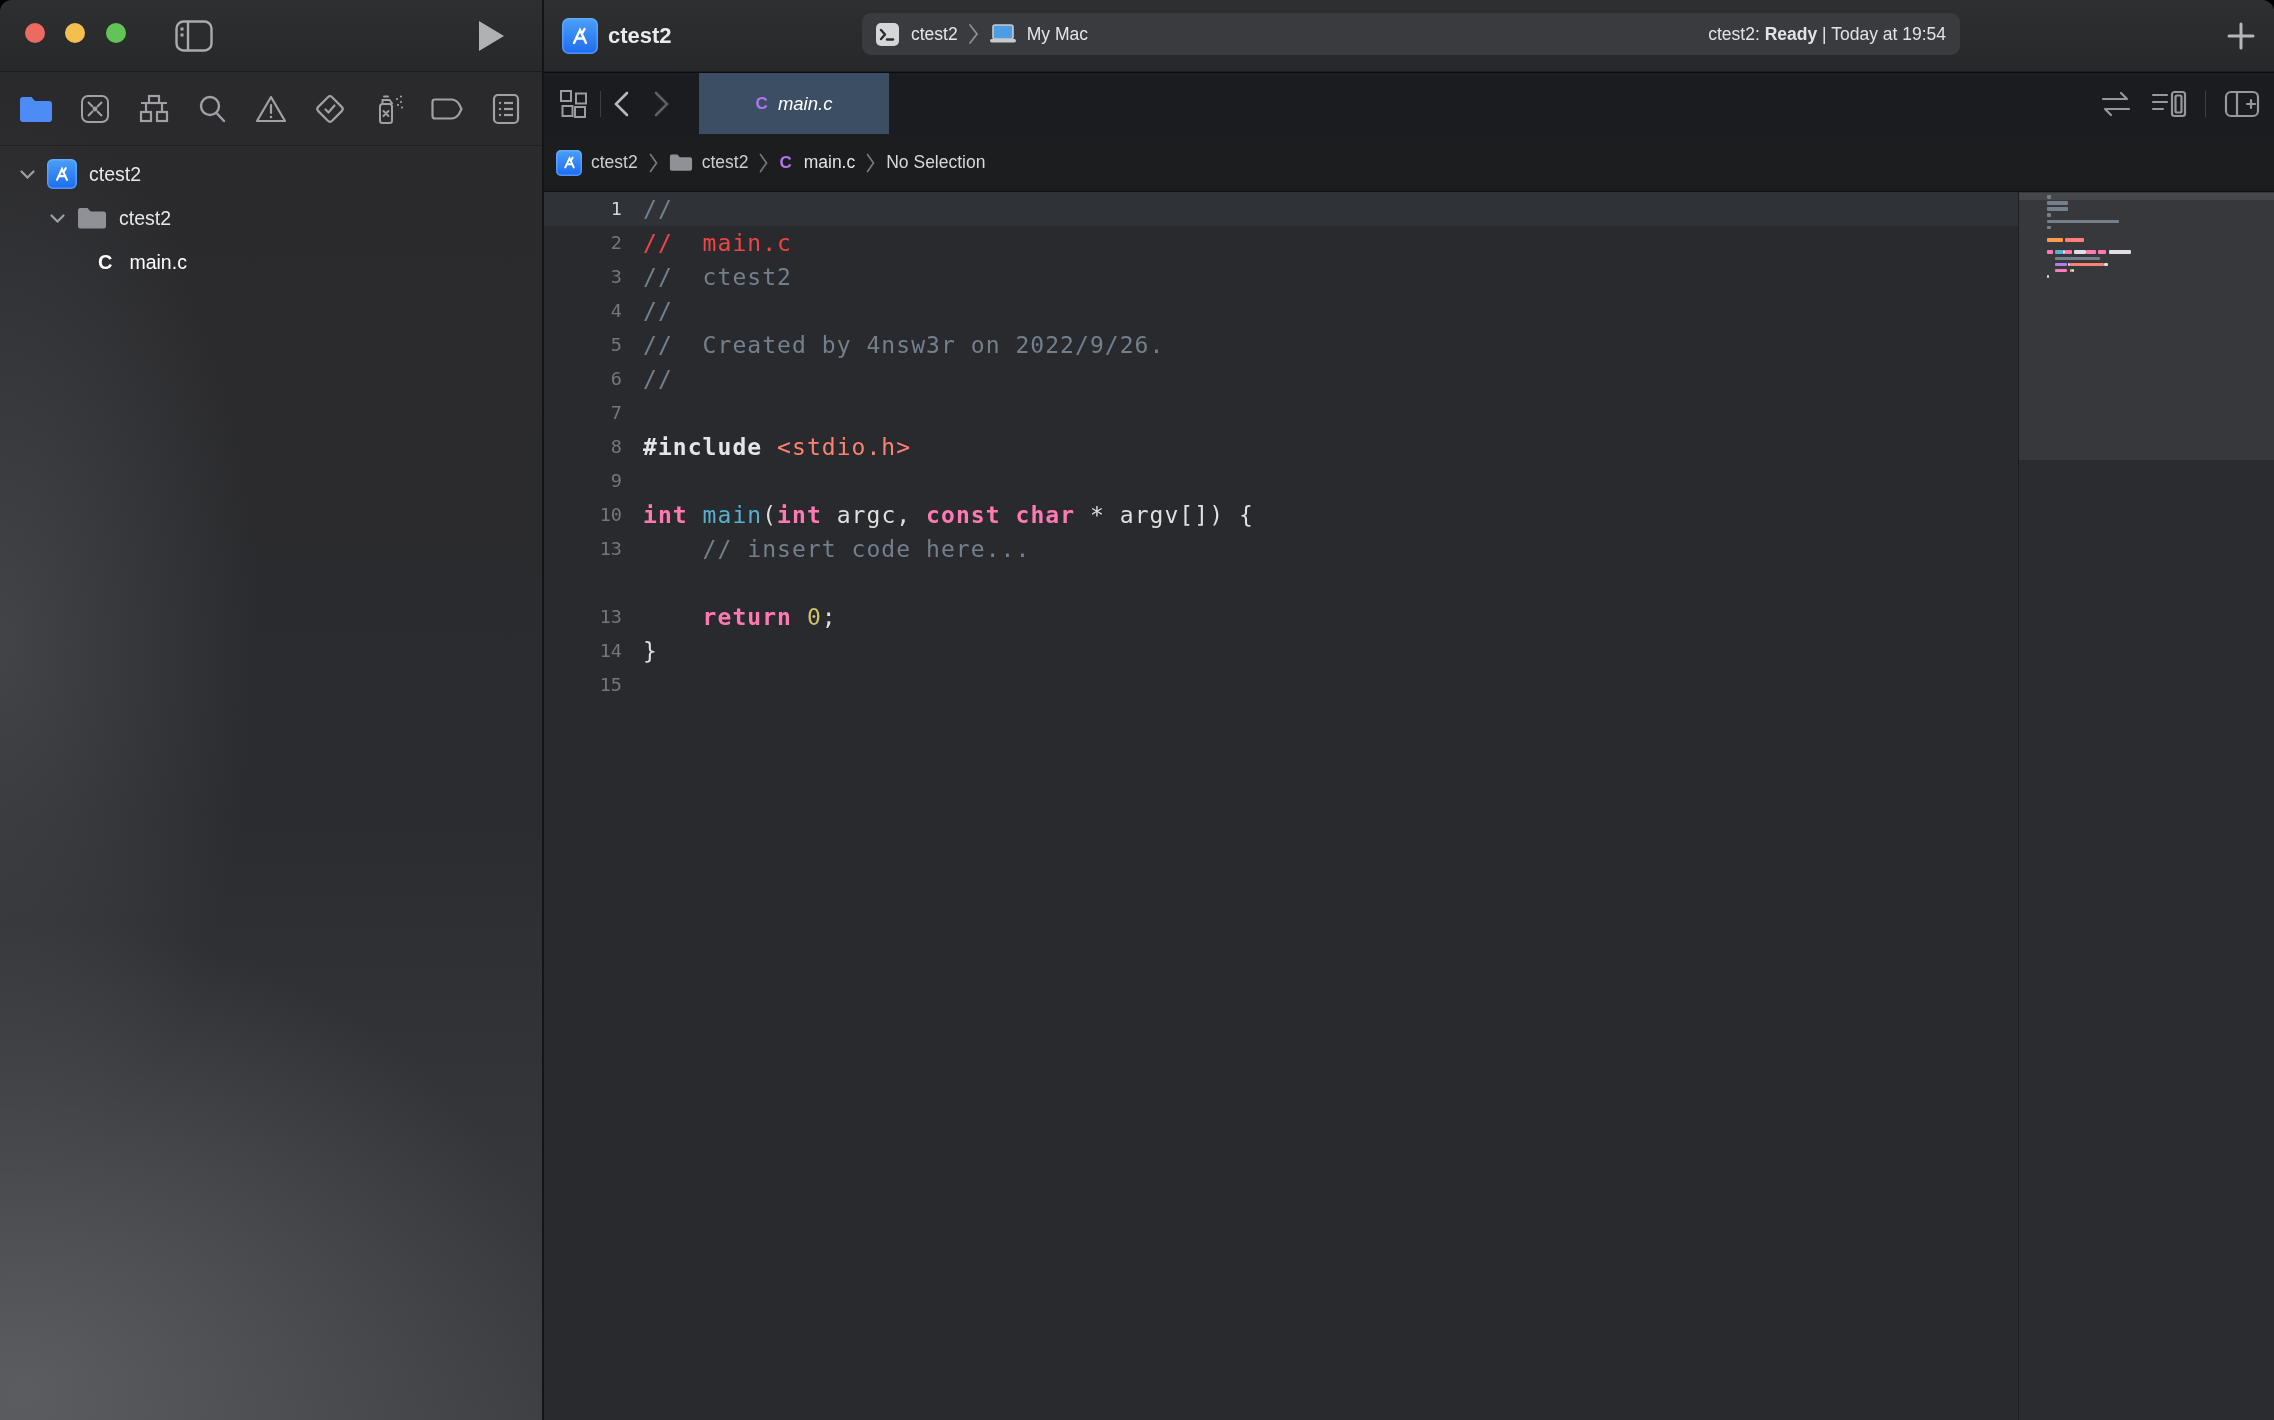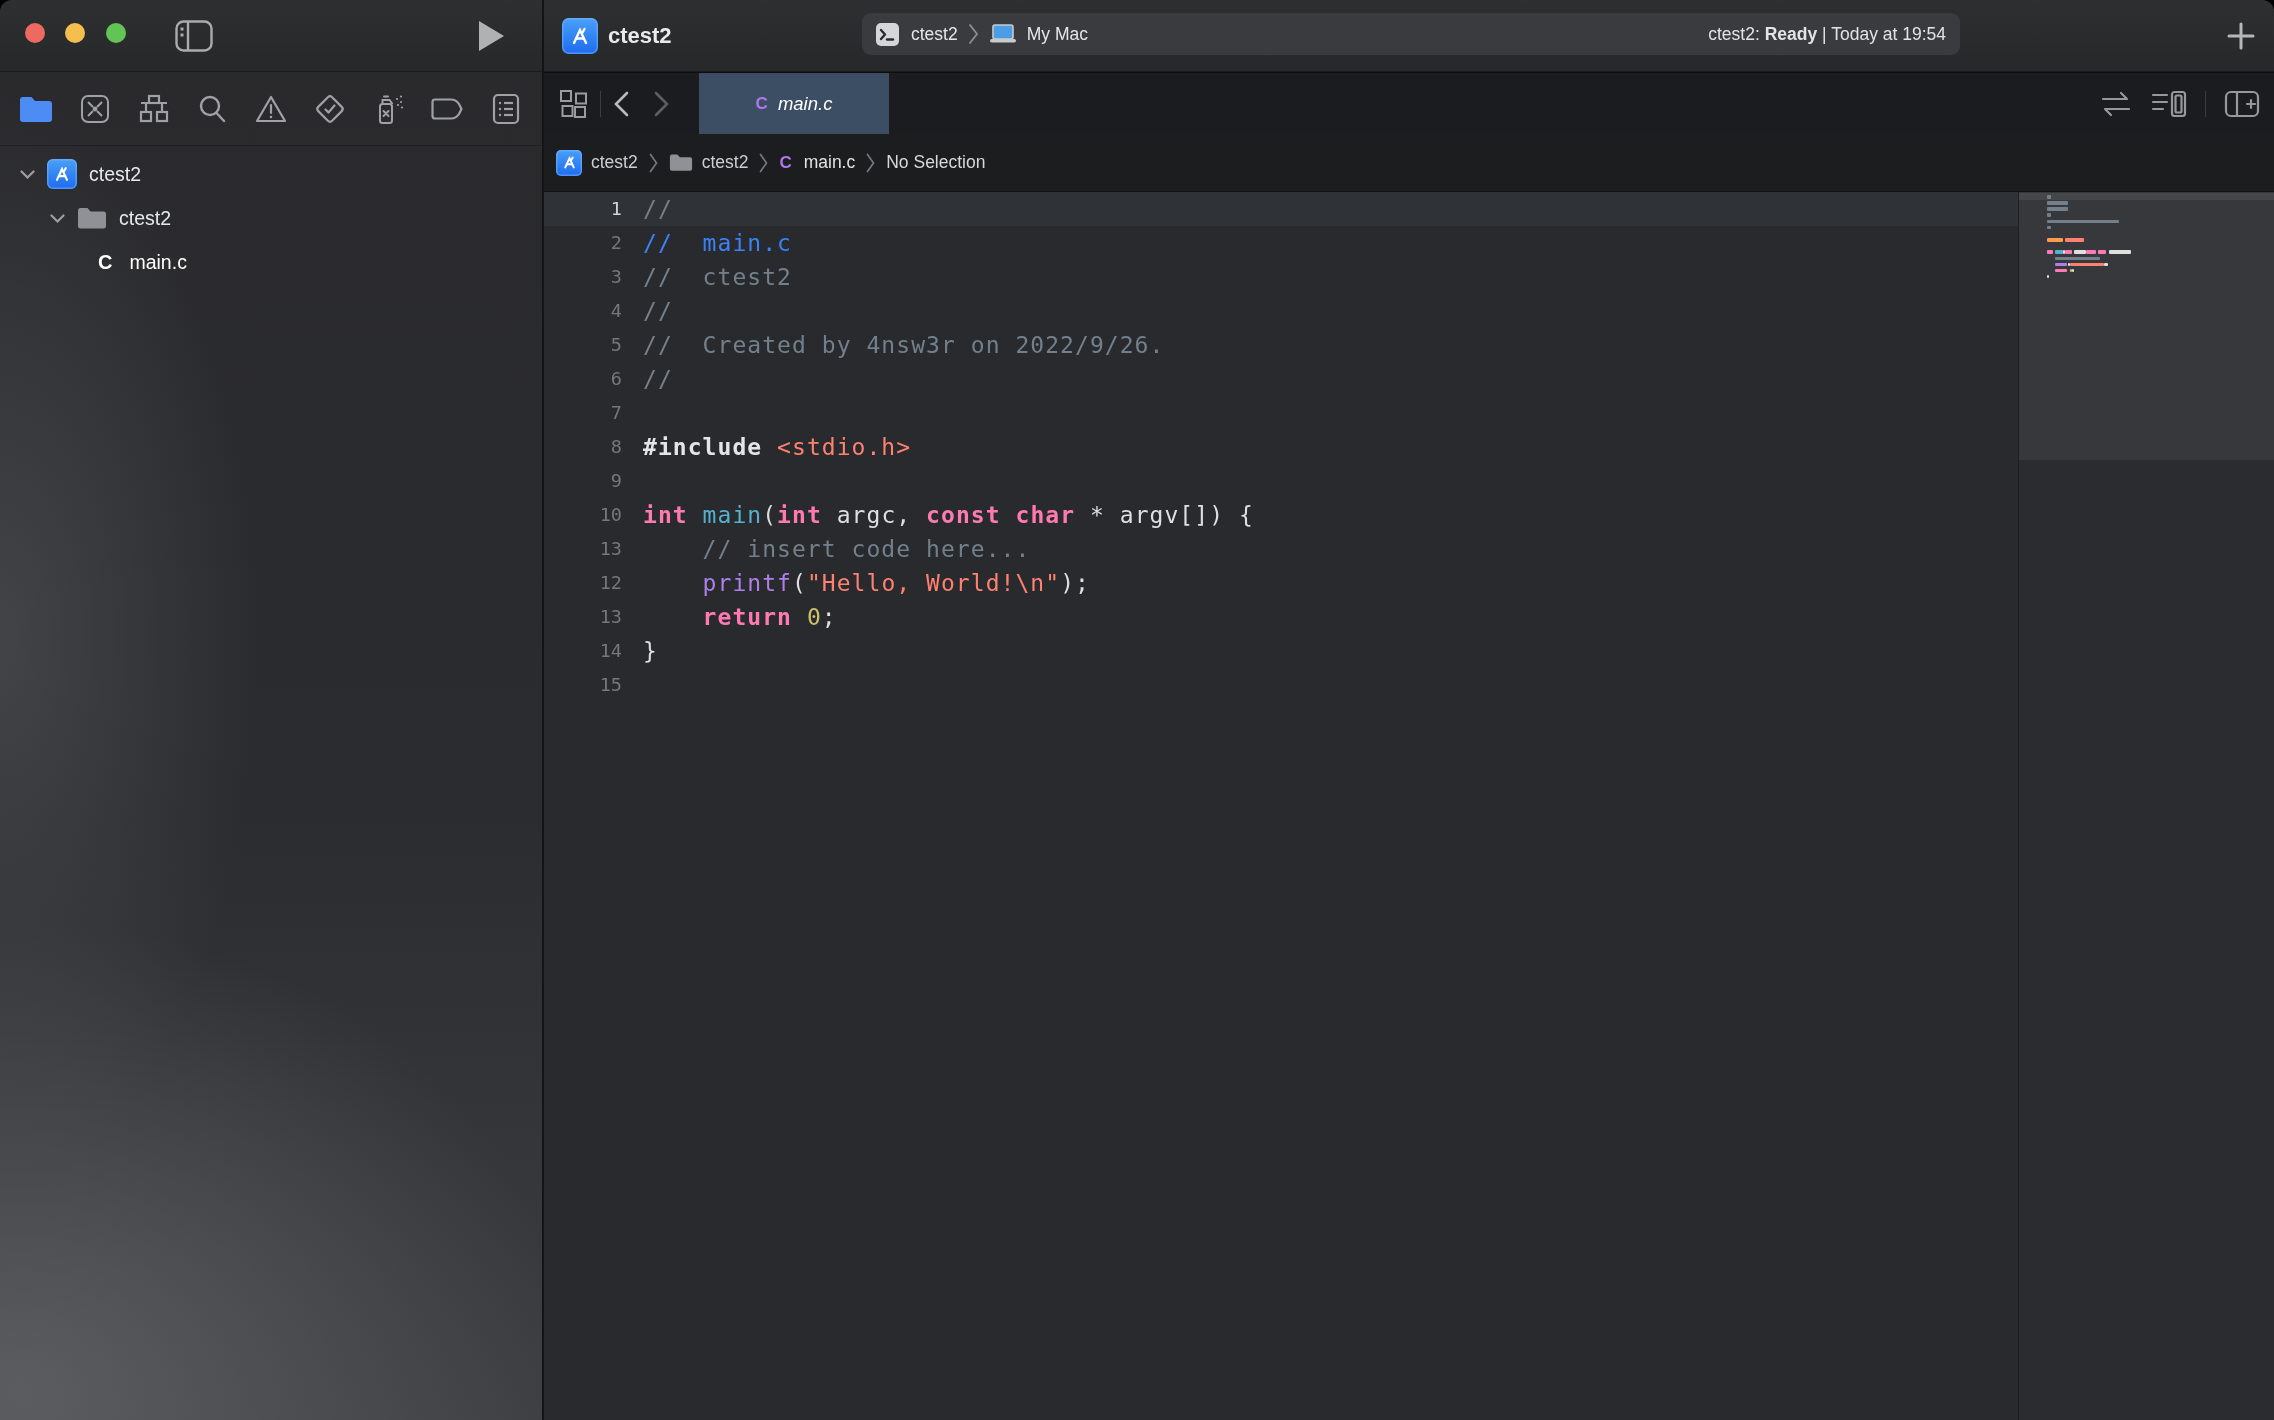--- a/index.html
+++ b/index.html
@@ -383,21 +383,21 @@
       <span class="jb-item" style="color:#d7d8da;">No Selection</span>
     </div>
 
     <div class="code-wrap" id="code-wrap">
         <div class="code-row current" style="top: 0px;">
           <span class="gutter">1</span>
           <span class="src"><span style="color: rgb(115, 128, 140);">//</span></span>
         </div>
         <div class="code-row" style="top: 34px;">
           <span class="gutter">2</span>
-          <span class="src"><span style="color: #3b82f6;">//  main.c</span></span>
+          <span class="src"><span style="color: #ef4444;">//  main.c</span></span>
         </div>
         <div class="code-row" style="top: 68px;">
           <span class="gutter">3</span>
           <span class="src"><span style="color: rgb(115, 128, 140); margin-top: 32px;">//  ctest2</span></span>
         </div>
         <div class="code-row" style="top: 102px;">
           <span class="gutter">4</span>
           <span class="src"><span style="color: rgb(115, 128, 140);">//</span></span>
         </div>
         <div class="code-row" style="top: 136px;">
@@ -420,24 +420,20 @@
           <span class="gutter">9</span>
           <span class="src"></span>
         </div>
         <div class="code-row" style="top: 306px;">
           <span class="gutter">10</span>
           <span class="src"><span style="color: rgb(255, 122, 178); font-weight: bold;">int</span><span style="color: rgb(223, 223, 224);"> </span><span style="color: rgb(85, 177, 206);">main</span><span style="color: rgb(223, 223, 224);">(</span><span style="color: rgb(255, 122, 178); font-weight: bold;">int</span><span style="color: rgb(223, 223, 224);"> argc, </span><span style="color: rgb(255, 122, 178); font-weight: bold;">const</span><span style="color: rgb(223, 223, 224);"> </span><span style="color: rgb(255, 122, 178); font-weight: bold;">char</span><span style="color: rgb(223, 223, 224);"> * argv[]) {</span></span>
         </div>
         <div class="code-row" style="top: 340px;">
           <span class="gutter">13</span>
           <span class="src"><span style="color: rgb(223, 223, 224);">    </span><span style="color: rgb(115, 128, 140);">// insert code here...</span></span>
-        </div>
-        <div class="code-row" style="top: 374px;">
-          <span class="gutter">12</span>
-          <span class="src"><span style="color: rgb(223, 223, 224);">    </span><span style="color: rgb(174, 127, 232);">printf</span><span style="color: rgb(223, 223, 224);">(</span><span style="color: rgb(255, 129, 112);">"Hello, World!\n"</span><span style="color: rgb(223, 223, 224);">);</span></span>
         </div>
         <div class="code-row" style="top: 408px;">
           <span class="gutter">13</span>
           <span class="src"><span style="color: rgb(223, 223, 224);">    </span><span style="color: rgb(255, 122, 178); font-weight: bold;">return</span><span style="color: rgb(223, 223, 224);"> </span><span style="color: rgb(207, 192, 107);">0</span><span style="color: rgb(223, 223, 224);">;</span></span>
         </div>
         <div class="code-row" style="top: 442px;">
           <span class="gutter">14</span>
           <span class="src"><span style="color: rgb(223, 223, 224);">}</span></span>
         </div>
         <div class="code-row" style="top: 476px;">

